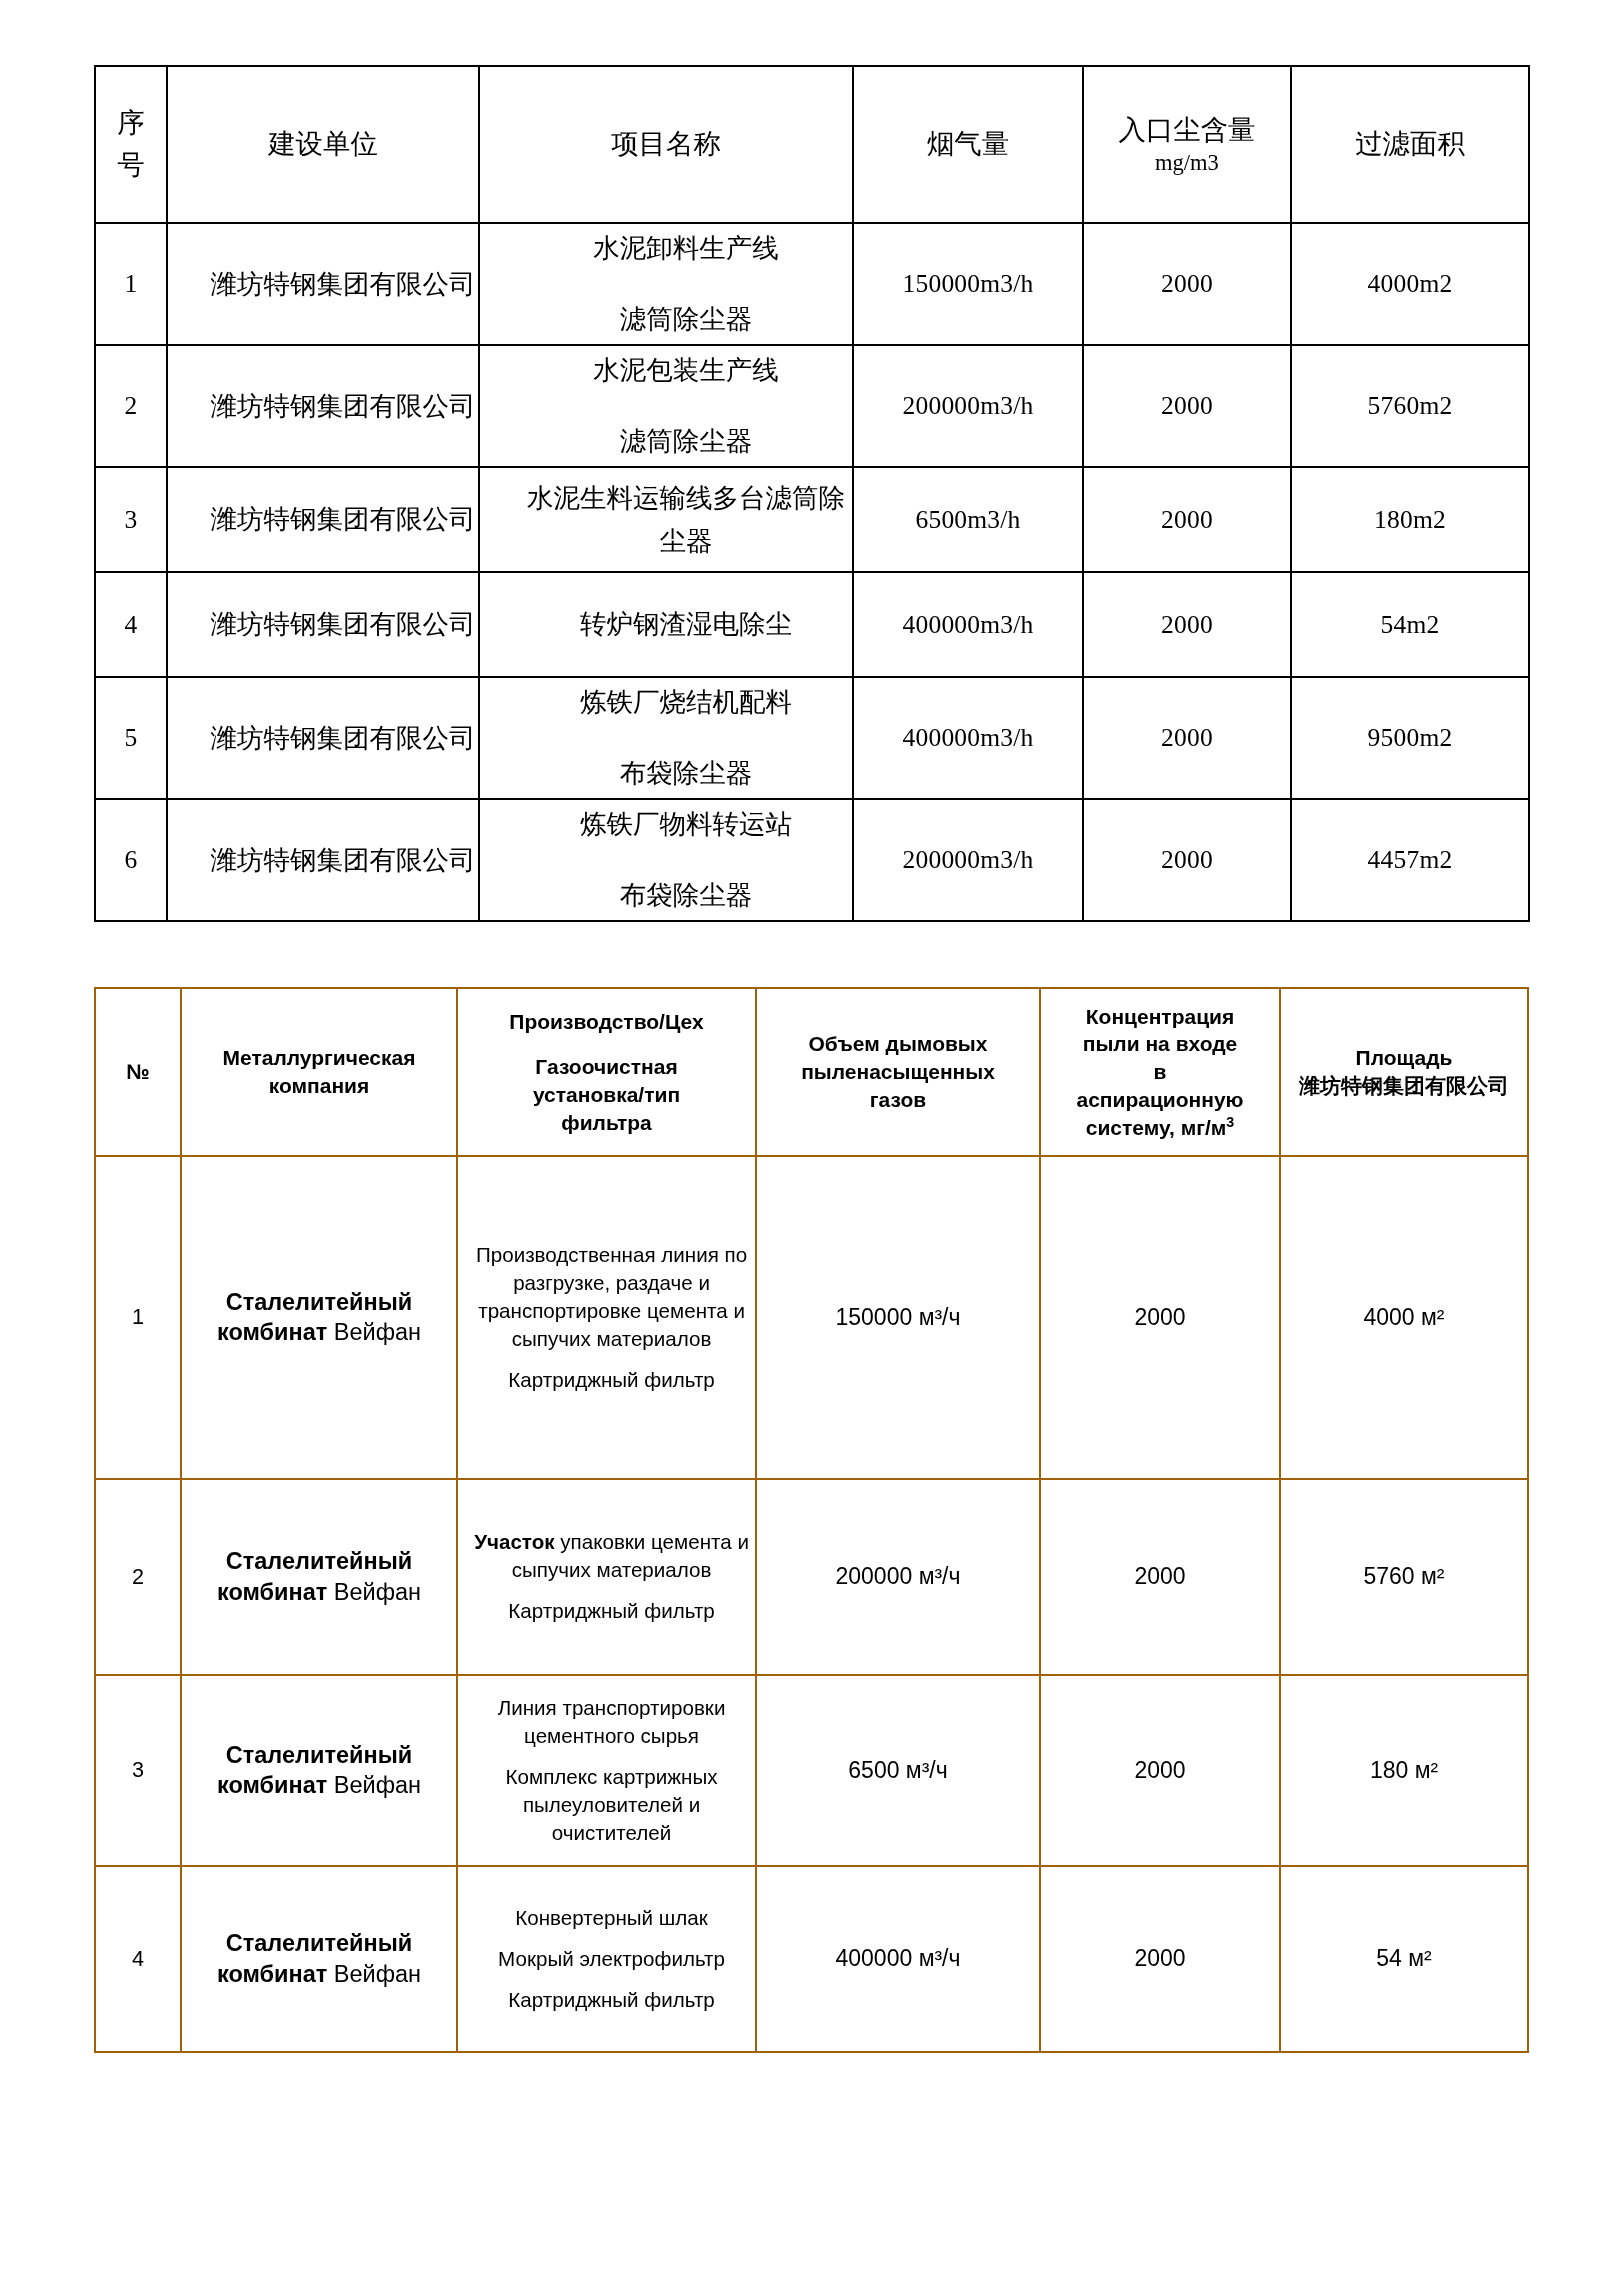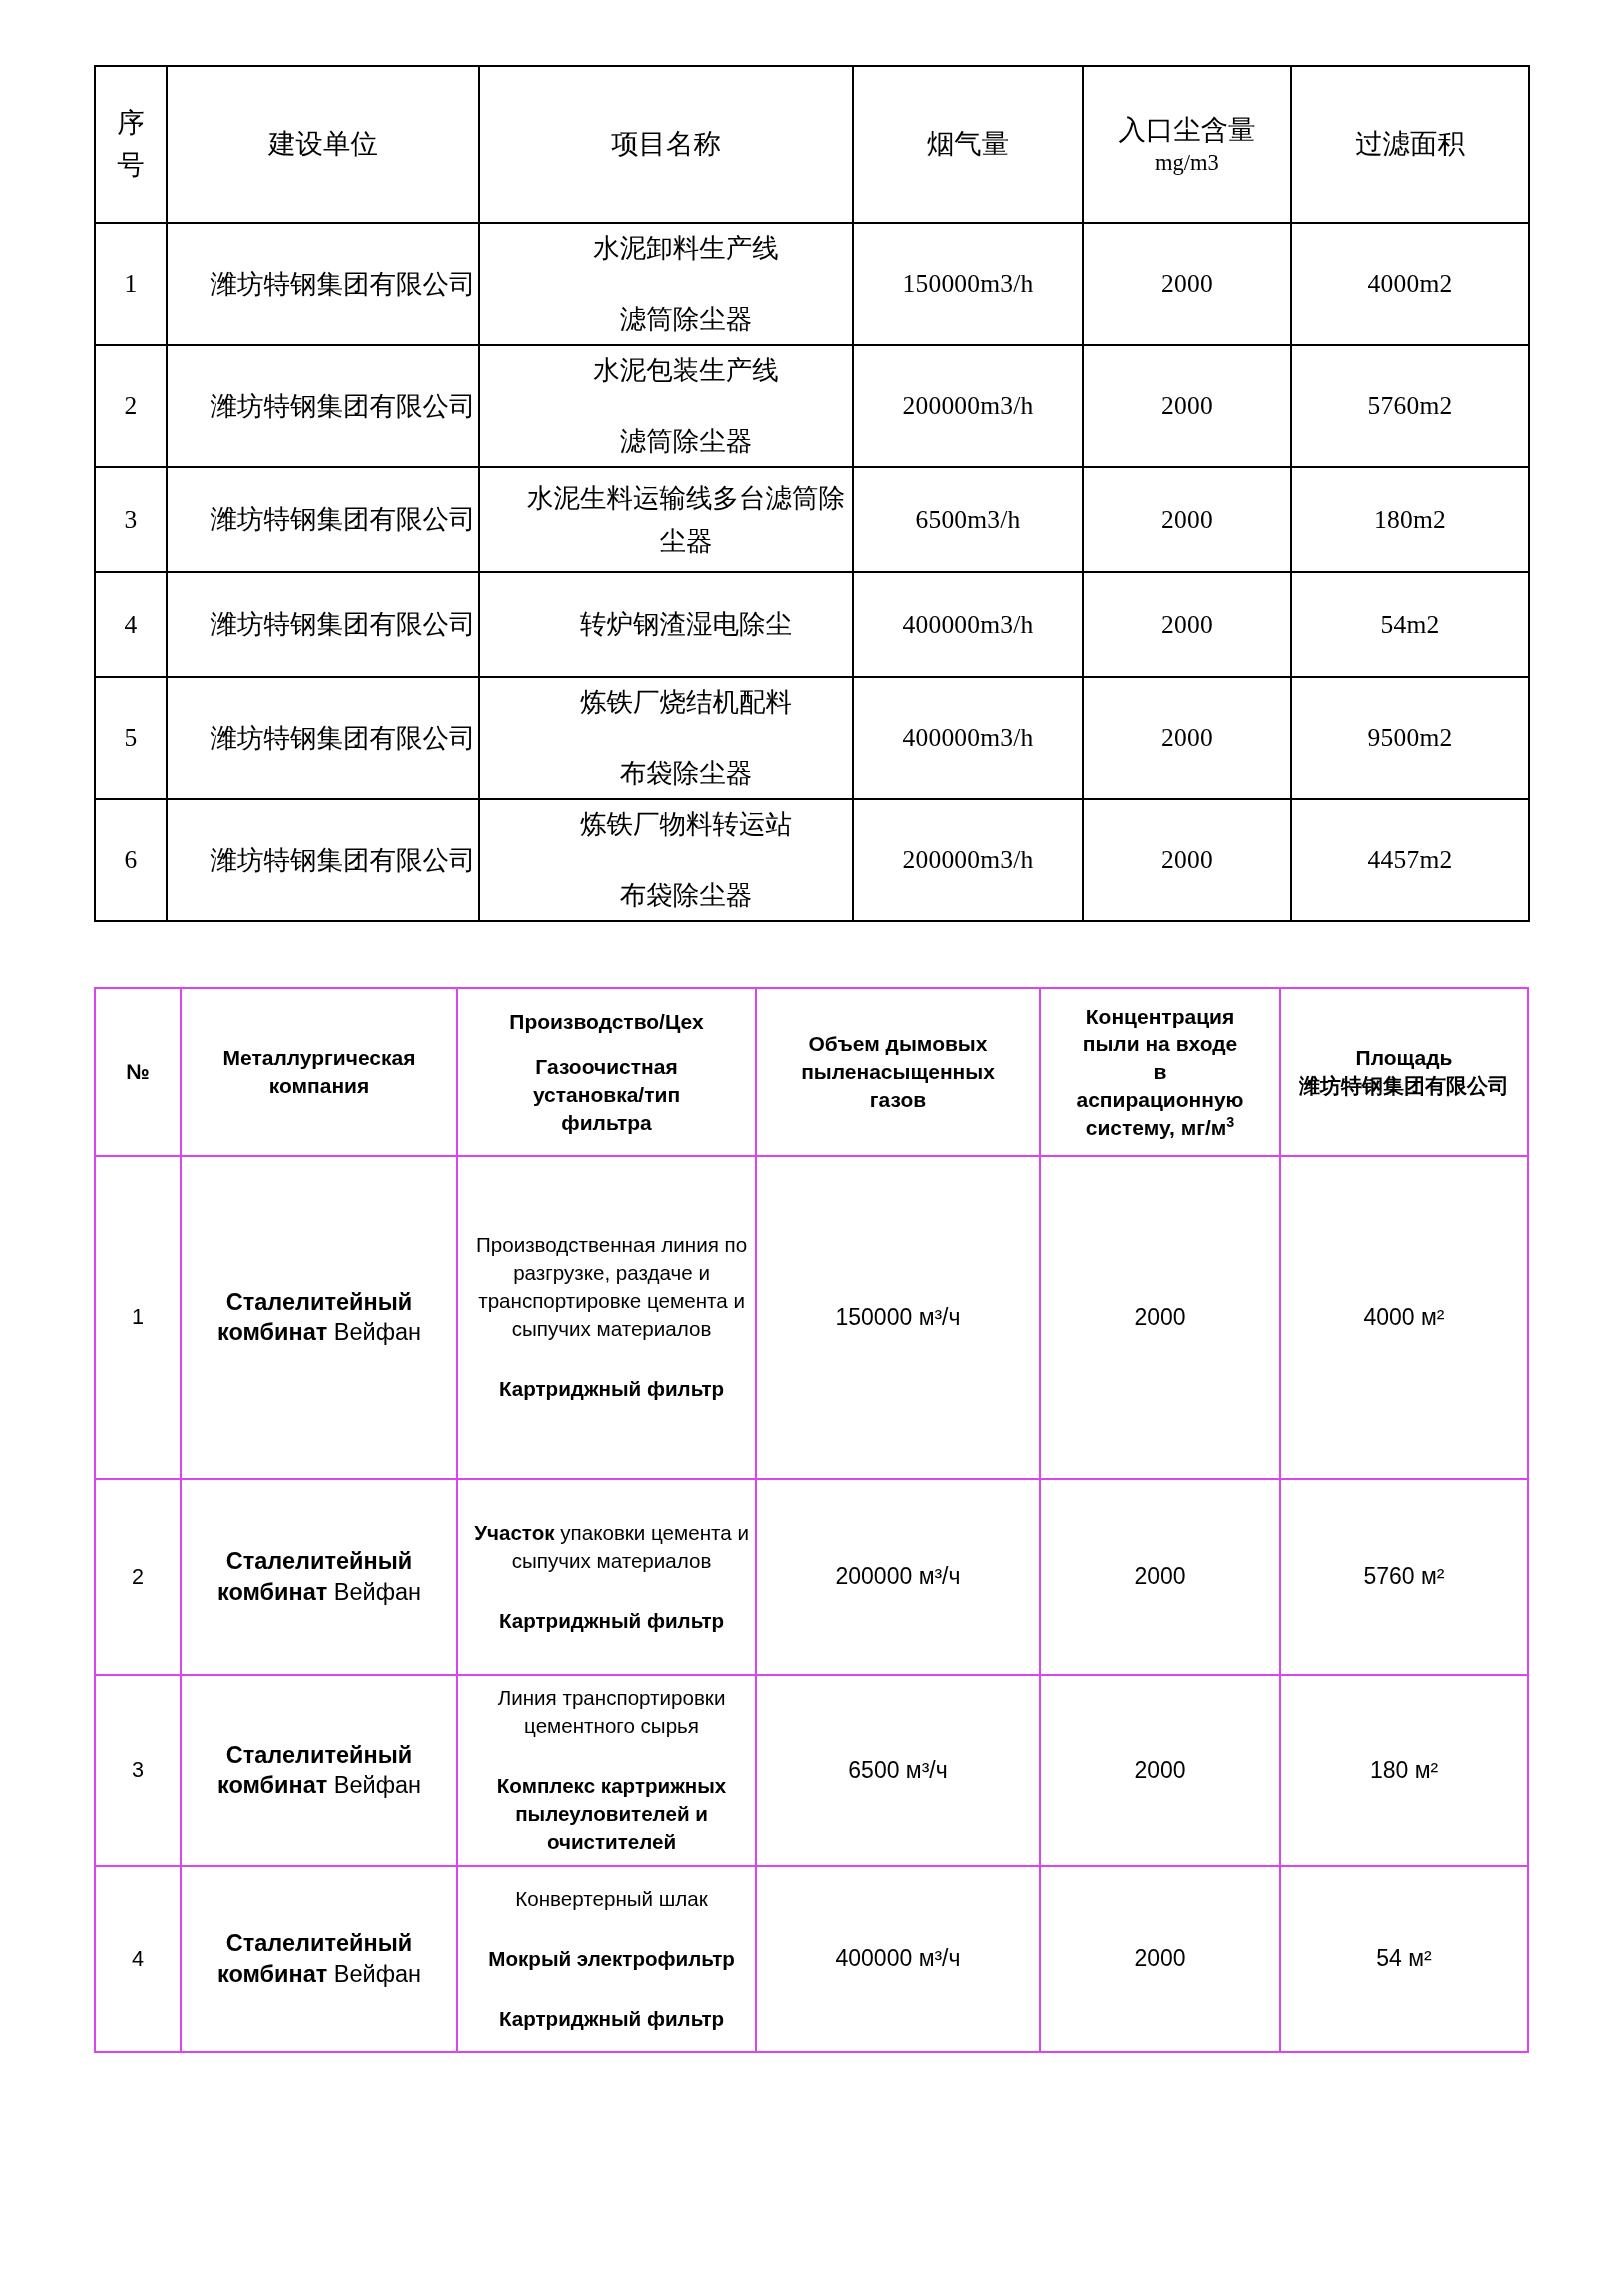--- a/index.html
+++ b/index.html
@@ -71,21 +71,21 @@
 
   
   table.t2 {
     width: 1434px;
     border-collapse: collapse;
     table-layout: fixed;
     font-family: "Liberation Sans", sans-serif;
     margin: 0;
   }
   table.t2 td, table.t2 th {
-    border: 2px solid #d946ef;
+    border: 2px solid #a16207;
     padding: 5.9px 5.9px;
     vertical-align: middle;
     text-align: center;
     font-weight: normal;
   }
   table.t2 thead th {
     font-weight: bold;
     font-size: 21px;
     line-height: 1.32;
     padding: 13.7px 7.8px;
@@ -95,21 +95,21 @@
     line-height: 1.3;
   }
   table.t2 .company b { font-weight: bold; }
   table.t2 .company span.reg { font-weight: normal; }
   table.t2 .proc {
     font-size: 20.6px;
     line-height: 1.36;
     padding-left: 16px;
   }
   table.t2 .proc b { font-weight: bold; }
-  table.t2 .proc .blk + .blk { margin-top: 32px; font-weight: bold; }
+  table.t2 .proc .blk + .blk { margin-top: 13px; }
   table.t2 .val {
     font-size: 23px;
     line-height: 1.3;
   }
   table.t2 .idx {
     font-size: 21.6px;
   }
   .topcell { vertical-align: top; padding-top: 9.8px; }
   .sup { font-size: 0.68em; vertical-align: super; line-height: 0; }
 </style>

